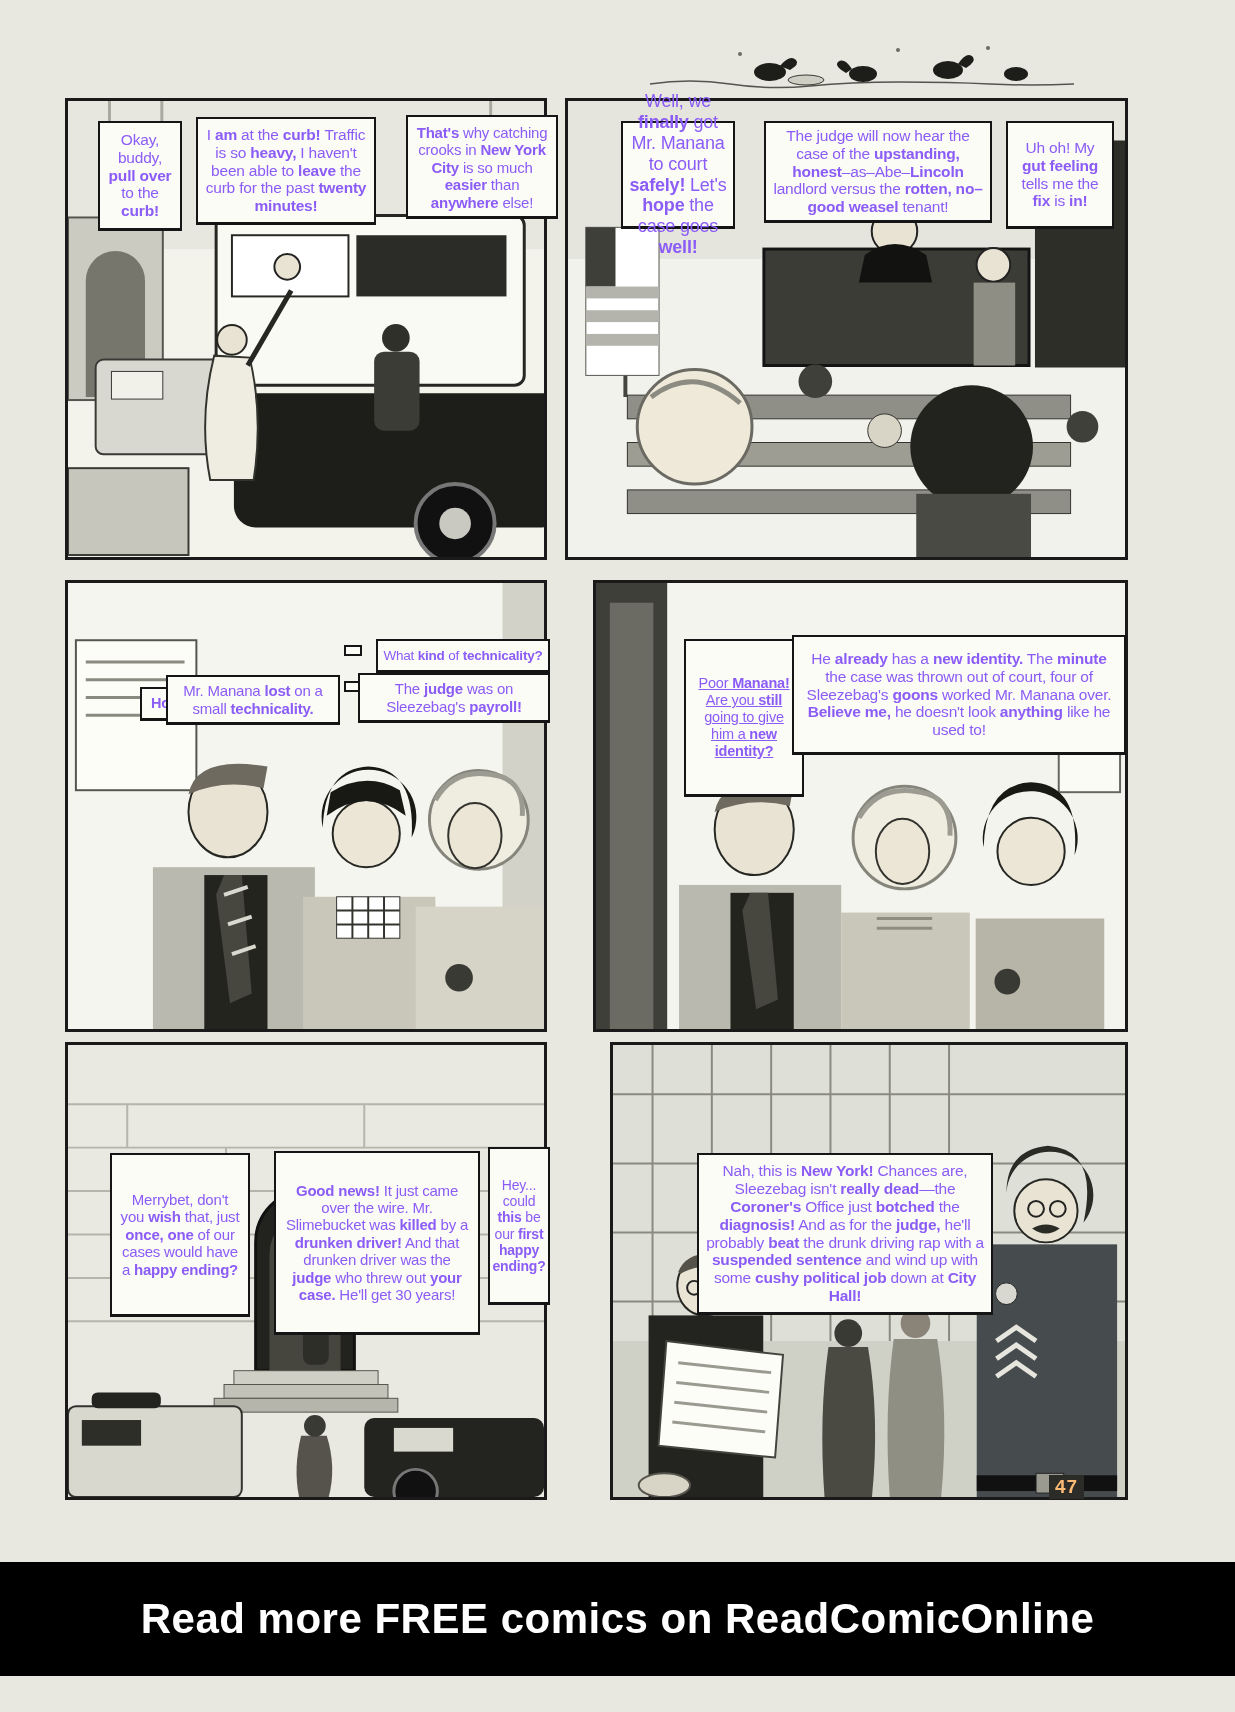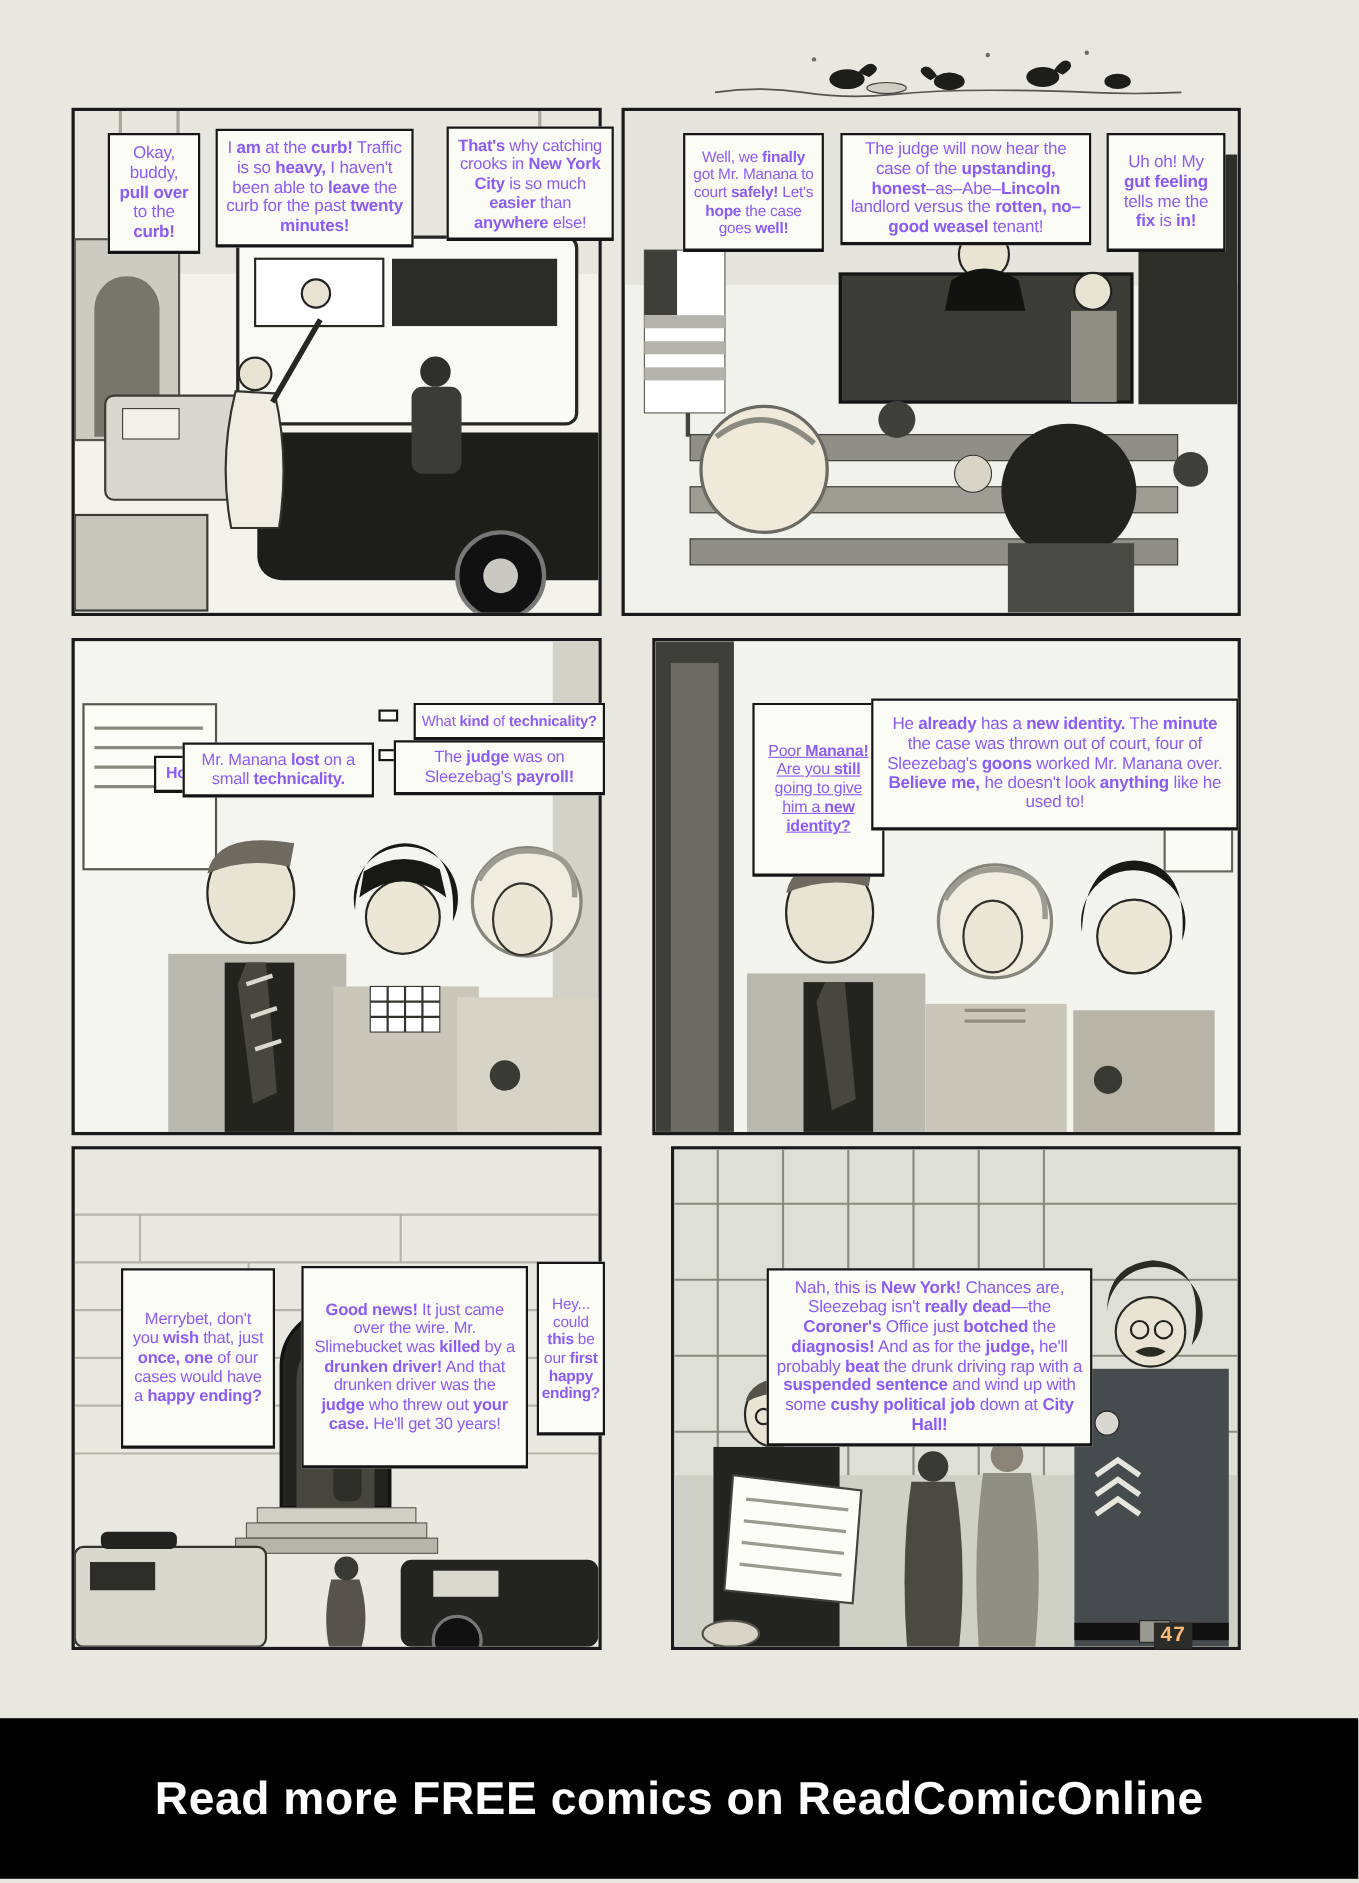--- a/index.html
+++ b/index.html
@@ -31,21 +31,21 @@
   .p1 { left:65px;  top:98px;   width:482px; height:462px; }
   .p2 { left:565px; top:98px;   width:563px; height:462px; }
   .p3 { left:65px;  top:580px;  width:482px; height:452px; }
   .p4 { left:593px; top:580px;  width:535px; height:452px; }
   .p5 { left:65px;  top:1042px; width:482px; height:458px; }
   .p6 { left:610px; top:1042px; width:518px; height:458px; }
   
   .b-p1-1 { left:30px;  top:20px; width:84px;  height:110px; font-size:15.5px; }
   .b-p1-2 { left:128px; top:16px; width:180px; height:108px; font-size:15.5px; }
   .b-p1-3 { left:338px; top:14px; width:152px; height:104px; font-size:15px;align-items:flex-end; }
-  .b-p2-1 { left:53px;  top:20px; width:128px; height:108px; font-size:14px; }
+  .b-p2-1 { left:53px;  top:20px; width:114px; height:108px; font-size:18px; }
   .b-p2-2 { left:196px; top:20px; width:228px; height:102px; font-size:15.5px; }
   .b-p2-3 { left:438px; top:20px; width:108px; height:108px; font-size:15.5px; }
   .b-p3-1 { left:72px;  top:58px;  width:180px; height:34px; font-size:14.5px;margin-top:46px; }
   .b-p3-2 { left:98px;  top:92px;  width:174px; height:50px; font-size:15px; }
   .b-p3-3 { left:308px; top:56px;  width:174px; height:34px; font-size:13.5px; }
   .b-p3-4 { left:290px; top:90px;  width:192px; height:50px; font-size:15px; }
   .l-p3-a { left:276px; top:62px; }
   .l-p3-b { left:276px; top:98px; }
   .b-p4-1 { left:88px;  top:56px; width:120px; height:158px; font-size:14.5px;text-decoration:underline; }
   .b-p4-2 { left:196px; top:52px; width:334px; height:120px; font-size:15.5px; }
@@ -54,21 +54,21 @@
   .b-p5-3 { left:420px; top:102px; width:62px;  height:158px; font-size:14px; padding:4px 2px;}
   .b-p6-1 { left:84px;  top:108px; width:296px; height:162px; font-size:15.5px; }
   .b-p6-2 { left:412px; top:100px; width:74px;  height:192px; font-size:15px; padding:6px 2px; border-radius:6px;}
   .pageno {
     position:absolute; z-index:6; left:436px; top:414px;
     background:#2b2b27; color:#fdba74; font-weight:bold; font-size:19px;
     padding:1px 6px; letter-spacing:1px;margin-top:16px;
   }
   .margin-cartoon { position:absolute; left:648px; top:34px; width:428px; height:62px; z-index:1; }
   .banner {
-    position:absolute; left:0; top:1562px; width:1235px; height:146px;
+    position:absolute; left:0; top:1562px; width:1235px; height:114px;
     background:#000; display:flex; align-items:center; justify-content:center;
     z-index:10; cursor:pointer;
   }
   .banner span {
     color:#fff; font-weight:bold; font-size:42px; letter-spacing:0.5px;
   }
 </style>
 </head>
 <body>
 

